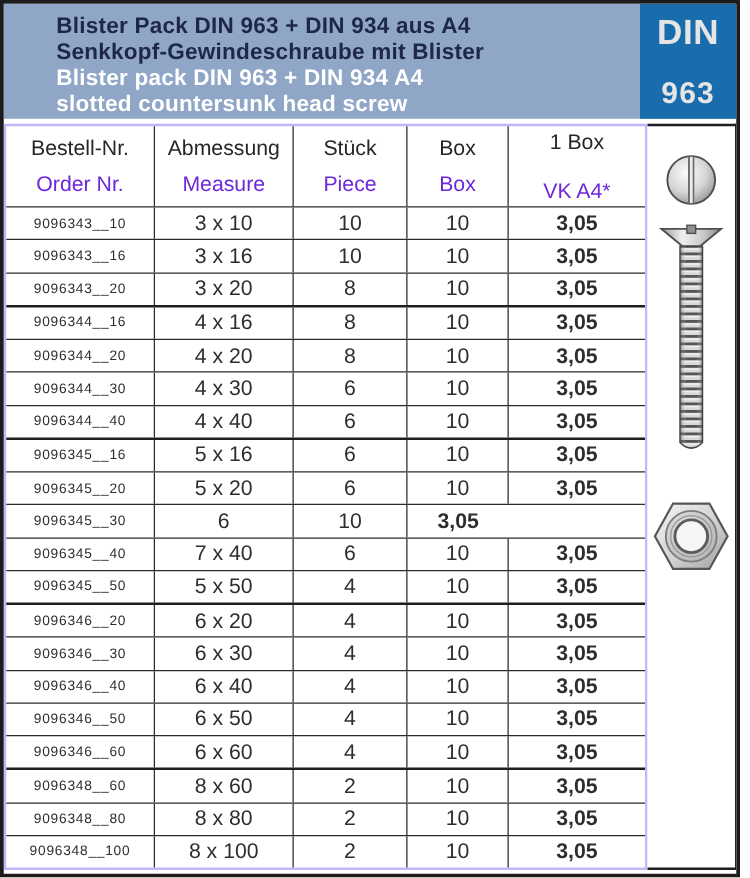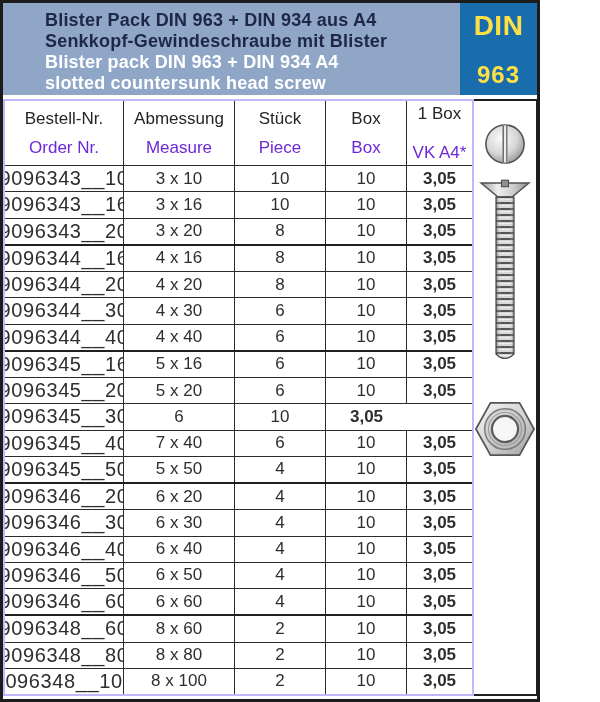--- a/index.html
+++ b/index.html
@@ -1,21 +1,21 @@
 <!DOCTYPE html>
 <html><head>
 <meta charset="utf-8">
 <style>
   * { box-sizing: border-box; margin: 0; padding: 0; }
   html, body { background: #ffffff; }
   body { font-family: "Liberation Sans", "DejaVu Sans", sans-serif; }
 
   .sheet {
     position: relative;
-    width: 540px; height: 702px;
+    width: 592px; height: 702px;
     border: 3px solid #1c1c1c;
     background: #ffffff;
     overflow: hidden;
   }
 
   
   .top-band {
     position: relative;
     height: 92px;
     background: #8fa6c7;
@@ -29,21 +29,21 @@
     letter-spacing: 0.2px;
     white-space: nowrap;
   }
   .t-de { color: #1f2746; }
   .t-en { color: #ffffff; }
   .din-badge {
     position: absolute;
     right: 0; top: 0;
     width: 77px; height: 92px;
     background: #1a6dad;
-    color: #fde047;
+    color: #e5e5e5;
     display: flex; flex-direction: column;
     align-items: center; justify-content: center;
     font-weight: bold;
     line-height: 1.05;
   }
   .din-badge .l1 { font-size: 28px; letter-spacing: 0.5px; }
   .din-badge .l2 { font-size: 24px; letter-spacing: 1px; margin-top: 22px; }
 
   
   .body-area {
@@ -71,21 +71,21 @@
     display: flex; align-items: center; justify-content: center;
     border-right: 1.5px solid #2b2b2b;
     font-size: 17px;
     color: #2e2e2e;
     overflow: hidden;
   }
   .cell:last-child, .hcell:last-child { border-right: none; gap: 19px; }
   .hcell { flex-direction: column; justify-content: center; gap: 9px; }
   .hcell .de { color: #262626; font-size: 17px; }
   .hcell .en { color: #6d28d9; font-size: 17px; }
-  .c-order { letter-spacing: 0.6px; font-size: 20px; }
+  .c-order { letter-spacing: 0.6px; font-size: 11px; }
   .c-price { font-weight: bold; }
 
   
   .image-col {
     flex: 1;
     border-top: 2px solid #1f1f1f;
     border-right: 1.5px solid #1f1f1f;
     border-bottom: 2px solid #1f1f1f;
     display: flex; flex-direction: column; align-items: center;
     padding-top: 22px;

